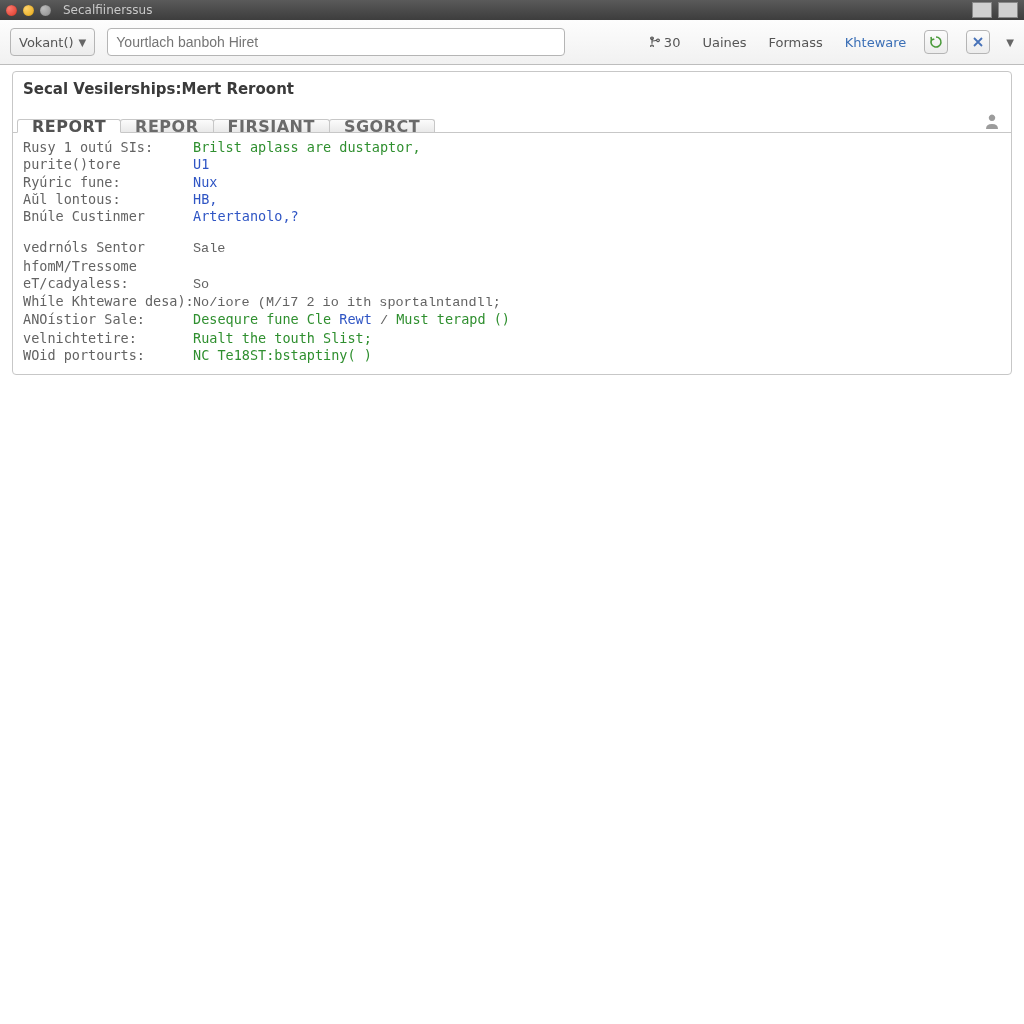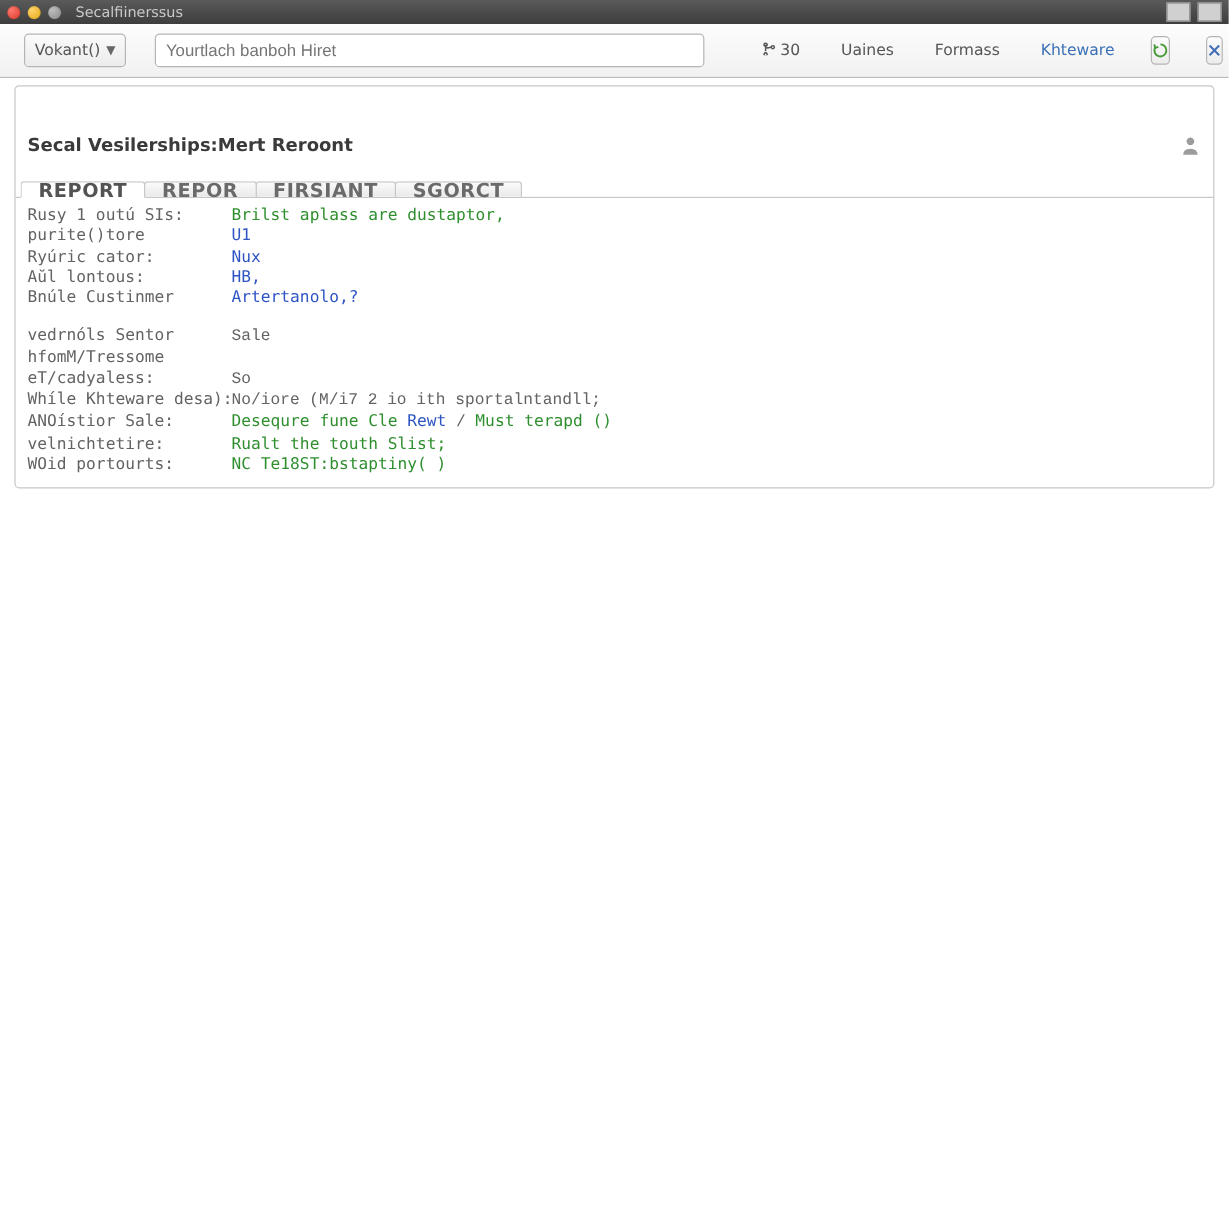--- a/index.html
+++ b/index.html
@@ -6,35 +6,35 @@
   
   .titlebar{height:20px;background:linear-gradient(to bottom,#5a5a5a,#3d3d3d);display:flex;align-items:center;padding:0 6px;position:relative;}
   .tb-dot{width:11px;height:11px;border-radius:50%;margin-right:6px;box-shadow:inset 0 0 1px rgba(0,0,0,.4);}
   .tb-red{background:radial-gradient(circle at 30% 30%,#ff7a6e,#d83a2a);}
   .tb-yel{background:radial-gradient(circle at 30% 30%,#ffd36b,#e6a918);}
   .tb-gry{background:radial-gradient(circle at 30% 30%,#bdbdbd,#8c8c8c);}
   .tb-title{color:#c9c9c9;font-size:12px;margin-left:6px;}
   .tb-right{position:absolute;right:6px;top:2px;display:flex;gap:6px;}
   .tb-btn{width:18px;height:14px;background:#d0d0d0;border:1px solid #888;}
   
-  .toolrow{height:36px;border-bottom:1px solid #bdbdbd;background:linear-gradient(to bottom,#fdfdfd,#f1f1f1);display:flex;align-items:center;padding:4px 20px;gap:24px;}
+  .toolrow{height:36px;border-bottom:1px solid #bdbdbd;background:linear-gradient(to bottom,#fdfdfd,#f1f1f1);display:flex;align-items:center;padding:4px 10px;gap:12px;}
   .combo{height:26px;border:1px solid #b5b5b5;border-radius:4px;background:linear-gradient(to bottom,#fafafa,#ececec);display:flex;align-items:center;padding:0 8px;gap:5px;color:#555;font-size:13px;cursor:pointer;}
   .combo .arrow{font-size:10px;color:#666;}
   .searchbox{flex:0 0 440px;height:26px;border:1px solid #b5b5b5;border-radius:4px;background:#fff;padding:0 8px;color:#701a75;font-size:14px;outline:none;}
   .tr-spacer{flex:1;}
   .tr-link{color:#555;font-size:13px;margin-left:10px;cursor:pointer;}
   .tr-link.blue{color:#3b6fb6;}
-  .tr-count{color:#555;font-size:13px;display:flex;align-items:center;gap:3px;}
+  .tr-count{color:#555;font-size:13px;display:flex;align-items:flex-start;gap:3px;}
   .tr-ico{width:22px;height:22px;border:1px solid #b5b5b5;border-radius:4px;background:linear-gradient(to bottom,#fcfcfc,#ececec);display:flex;align-items:center;justify-content:center;margin-left:6px;cursor:pointer;}
   .tr-ico svg{display:block;}
   .tr-menu-arrow{font-size:10px;color:#666;margin-left:4px;cursor:pointer;}
   
   .panel-wrap{padding:6px 12px 0 12px;}
   .panel{border:1px solid #c7c7c7;border-radius:4px;background:#fff;position:relative;}
-  .panel-title{font-weight:bold;color:#3a3a3a;font-size:15px;padding:8px 10px 6px 10px;margin-top:32px;}
+  .panel-title{font-weight:bold;color:#3a3a3a;font-size:15px;padding:8px 10px 6px 10px;}
   .tabs{display:flex;border-bottom:1px solid #c7c7c7;height:28px;padding-left:4px;}
   .tab{border:1px solid #c7c7c7;border-bottom:none;background:linear-gradient(to bottom,#fbfbfb,#e9e9e9);margin-right:-1px;padding:0 14px;display:flex;align-items:center;font-size:16px;letter-spacing:.5px;color:#6a6a6a;border-radius:3px 3px 0 0;cursor:pointer;font-weight:700;margin-top:15px;}
   .tab.active{background:#fff;color:#535353;position:relative;z-index:2;border-bottom:1px solid #fff;margin-bottom:-1px;}
   .user-icon{position:absolute;right:10px;top:40px;color:#888;}
   
   .rows{font-family:"DejaVu Sans Mono","Liberation Mono",monospace;font-size:13.5px;line-height:1.28;padding:6px 10px 10px 10px;color:#636363;}
   .row{display:flex;}
   .klab{width:170px;flex:0 0 170px;white-space:pre;color:#636363;}
   .kval{white-space:pre;}
   .kval .g{color:#2f8f2f;}
@@ -105,21 +105,21 @@
     <div class="rows" id="rows">
         <div class="row">
           <div class="klab">Rusy 1 outú SIs:</div>
           <div class="kval"><span class="g">Brilst aplass are dustaptor,</span></div>
         </div>
         <div class="row">
           <div class="klab">purite()tore</div>
           <div class="kval"><span class="b">U1</span></div>
         </div>
         <div class="row">
-          <div class="klab">Ryúric cator:</div>
+          <div class="klab">Ryúric fune:</div>
           <div class="kval"><span class="b">Nux</span></div>
         </div>
         <div class="row">
           <div class="klab">Aŭl lontous:</div>
           <div class="kval"><span class="b">HB,</span></div>
         </div>
         <div class="row">
           <div class="klab">Bnúle Custinmer</div>
           <div class="kval"><span class="b">Artertanolo,?</span></div>
         </div>

